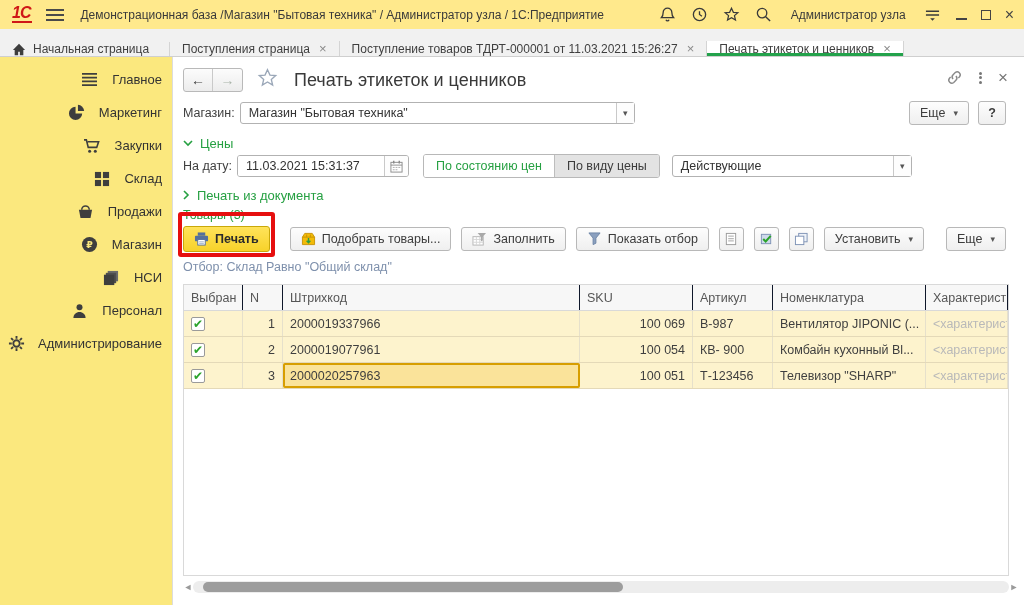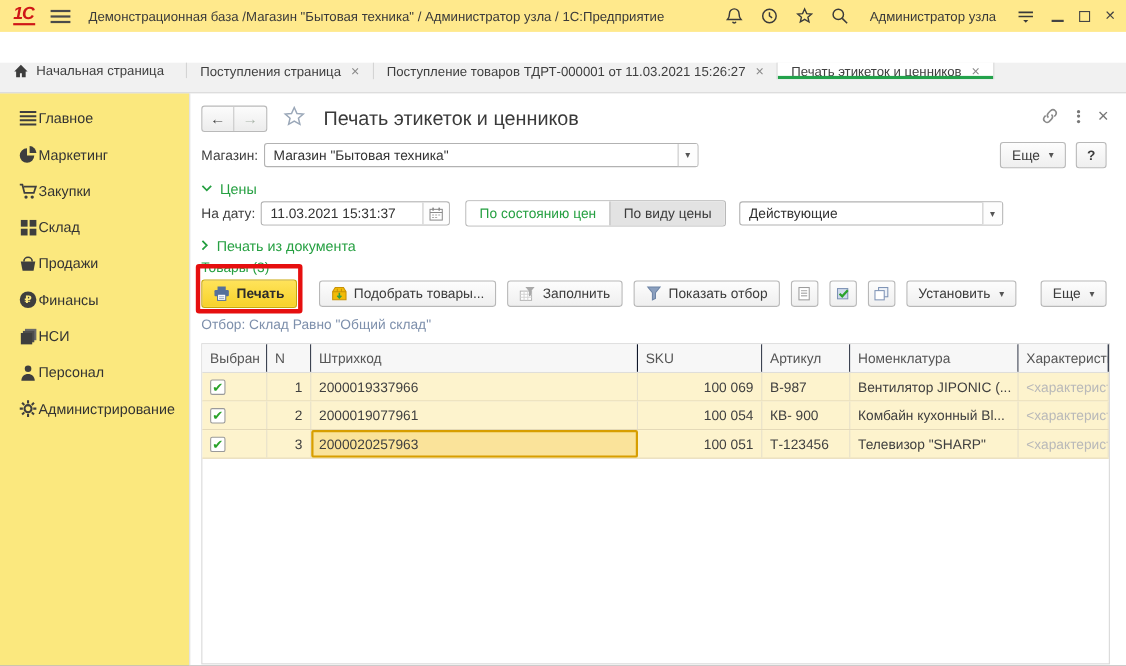--- a/index.html
+++ b/index.html
@@ -15,31 +15,31 @@
   .hamb div { height:2px; background:#4a4a4a; margin:3px 0; }
   .tb-title { font-size:12px; color:#3a3a3a; white-space:nowrap; overflow:hidden; }
   .tb-right { margin-left:auto; display:flex; align-items:center; gap:14px; }
   .tb-ic { width:18px; height:18px; display:flex; align-items:center; justify-content:center; cursor:pointer; }
   .tb-user { font-size:12px; color:#3a3a3a; margin:0 4px; white-space:nowrap; }
   .win-min { width:11px; height:11px; border-bottom:2px solid #444; cursor:pointer; }
   .win-max { width:10px; height:10px; border:1.5px solid #444; cursor:pointer; }
   .win-close { font-size:16px; color:#444; line-height:10px; cursor:pointer; }
 
   
-  .tabbar { height:28px; background:#f1f1f1; border-bottom:1px solid #cfcfcf; display:flex; align-items:flex-start;margin-top:28px; }
+  .tabbar { height:28px; background:#f1f1f1; border-bottom:1px solid #cfcfcf; display:flex; align-items:flex-end; }
   .tab { display:flex; align-items:center; gap:7px; padding:0 12px; font-size:12px; color:#3f3f3f;
          border-right:1px solid #d4d4d4; white-space:nowrap; cursor:pointer; position:relative; overflow:hidden; }
   .tab.active { background:#fff; }
   .tab.active::after { content:""; position:absolute; left:0; right:0; bottom:0; height:3px; background:#23a24b; }
   .tab .x { color:#8a8a8a; font-size:13px; margin-left:2px; }
 
   
   .main { display:flex; height:548px; }
   .sidebar { width:172px; background:#fbe87e; padding-top:6px; flex:none; }
-  .sb-item { height:33px; display:flex; align-items:center; padding:0 10px 0 16px; cursor:pointer; }
+  .sb-item { height:33px; display:flex; align-items:center; gap:13px; padding:0 10px 0 16px; cursor:pointer;justify-content:flex-end; }
   .sb-item .lbl { font-size:13px; color:#333; white-space:nowrap; }
   .sb-item svg { flex:none; }
 
   .content { flex:1; background:#fff; position:relative; border-left:1px solid #dcdcdc; padding:0 0 0 10px; overflow:hidden; }
 
   
   .hdr-row { margin-top:8px; height:30px; display:flex; align-items:center; }
   .navgrp { display:flex; border:1px solid #b9b9b9; border-radius:3px; overflow:hidden; background:linear-gradient(#fcfcfc,#ececec); }
   .navbtn { width:29px; height:22px; display:flex; align-items:center; justify-content:center; font-size:14px; cursor:pointer; }
   .navbtn.back { color:#3f3f3f; border-right:1px solid #c9c9c9; }
@@ -238,21 +238,21 @@
           </span>
           <span class="lbl">Продажи</span>
         </div>
         <div class="sb-item">
           <span style="display: flex; width: 19px; justify-content: center;">
             <svg width="17" height="17" viewBox="0 0 18 18">
               <circle cx="9" cy="9" r="8" fill="#3e3e3e"></circle>
               <text x="9" y="12.6" text-anchor="middle" font-size="10" font-weight="bold" fill="#fbe87e" font-family="DejaVu Sans,sans-serif">₽</text>
             </svg>
           </span>
-          <span class="lbl">Финансы</span>
+          <span class="lbl">Магазин</span>
         </div>
         <div class="sb-item">
           <span style="display: flex; width: 19px; justify-content: center;">
             <svg width="16" height="16" viewBox="0 0 17 17">
               <rect x="5" y="1" width="11" height="11" fill="#6a6a6a"></rect>
               <rect x="3" y="3" width="11" height="11" fill="#4e4e4e"></rect>
               <rect x="1" y="5" width="11" height="11" fill="#3e3e3e"></rect>
             </svg>
           </span>
           <span class="lbl">НСИ</span>

